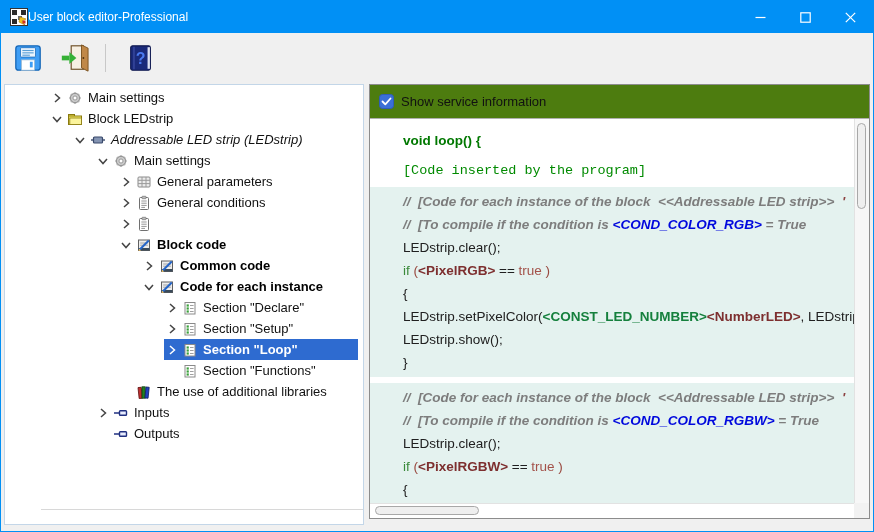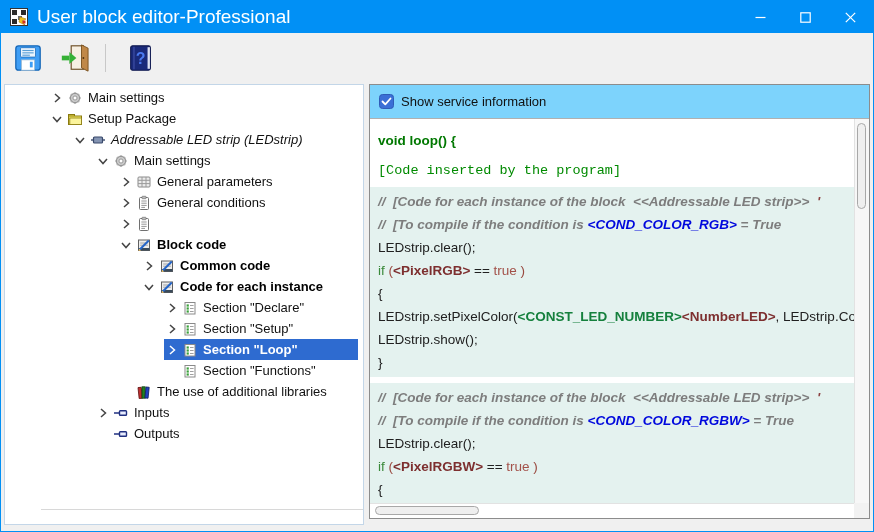--- a/index.html
+++ b/index.html
@@ -2,21 +2,21 @@
 <html><head>
 <meta charset="utf-8">
 <style>
   * { margin:0; padding:0; box-sizing:border-box; }
   html,body { width:874px; height:532px; font-family:"Liberation Sans", sans-serif; background:#d0d0d0; }
   #window { width:874px; height:532px; border:1px solid #0190f5; background:#f0f0f0; display:flex; flex-direction:column; overflow:hidden; }
 
   
   #titlebar { height:32px; background:#0190f5; display:flex; align-items:center; flex:0 0 32px; }
   #app-icon { width:18px; height:18px; margin-left:9px; flex:0 0 18px; }
-  #title-text { color:#ffffff; font-size:19px; margin-left:9px; flex:1; white-space:nowrap; }
+  #title-text { color:#ffffff; font-size:12px; flex:1; white-space:nowrap; }
   .winbtn { width:45px; height:32px; display:flex; align-items:center; justify-content:center; }
 
   
   #toolbar { height:49px; background:#f0f0f0; display:flex; align-items:center; flex:0 0 49px; }
   .toolbtn { width:38px; height:38px; display:flex; align-items:center; justify-content:center; margin-left:8px; }
   .toolsep { width:1px; height:28px; background:#c8c8c8; margin:0 8px 0 12px; }
 
   
   #content { flex:1; display:flex; background:#f0f0f0; overflow:hidden; }
   #left-panel { width:360px; margin:2px 0 6px 3px; background:#ffffff; border:1px solid #c3d6e8; display:flex; flex-direction:column; overflow:hidden;padding-left:36px; }
@@ -26,31 +26,31 @@
   .trow { height:21px; display:flex; align-items:center; white-space:nowrap; }
   .tinner { display:flex; align-items:center; flex:1; height:21px; margin-right:5px; }
   .trow.sel .tinner { background:#2e6bd0; }
   .exp { width:16px; height:16px; flex:0 0 16px; display:flex; align-items:center; justify-content:center; }
   .ticon { width:16px; height:16px; flex:0 0 16px; margin-left:2px; display:flex; align-items:center; justify-content:center; }
   .tlabel { margin-left:5px; font-size:13px; color:#111111; padding-right:8px; }
   .tlabel.b { font-weight:bold; color:#000000; }
   .trow.sel .tlabel { color:#ffffff; font-weight:bold; }
 
   #right-panel { flex:1; margin:2px 3px 12px 5px; background:#ffffff; border:1px solid #8c8c8c; display:flex; flex-direction:column; overflow:hidden; }
-  #service-row { height:33px; flex:0 0 33px; background:#7dd3fc; display:flex; align-items:center; padding-left:9px; }
+  #service-row { height:33px; flex:0 0 33px; background:#4d7c0f; display:flex; align-items:center; padding-left:9px; }
   #service-checkbox { width:15px; height:15px; flex:0 0 15px; }
   #service-label { font-size:13px; color:#111111; margin-left:7px; }
 
   
   #code-box { flex:1; border-top:1px solid #b0b0b0; position:relative; background:#ffffff; overflow:hidden; }
   #code-content { position:absolute; left:0; top:0; right:15px; bottom:15px; overflow:hidden; padding-top:10px; font-size:13.5px; white-space:pre; }
   .cblock { padding:0 0 0 8px; }
   .cblock.tinted { background:#e4f2ef; padding-top:3px; padding-bottom:3px; }
   .cblock + .cblock { margin-top:6px; }
-  .cline { height:23px; line-height:23px; }
+  .cline { height:23px; line-height:23px;margin-left:25px; }
 
   .c-fn  { color:#007800; font-weight:bold; }
   .c-ins { color:#008a00;font-family:Liberation Mono, monospace; }
   .c-cm  { color:#7d7d7d; font-weight:bold; font-style:italic; }
   .c-cmv { color:#0008dd; font-weight:bold; font-style:italic; }
   .c-q   { color:#8b4040; font-weight:bold; font-style:italic; }
   .c-tx  { color:#202020; }
   .c-kw  { color:#3a8a3a; }
   .c-pn  { color:#99493f; }
   .c-lit { color:#a3524a; }
@@ -159,21 +159,21 @@
                   <polyline points="3,5 7,9.5 11,5" fill="none" stroke="#444444" stroke-width="1.5"></polyline>
                 </svg>
               </span>
               <span class="ticon">
                 <svg width="16" height="16" viewBox="0 0 16 16">
                   <rect x="1.5" y="3.5" width="6" height="4" fill="#efe04a" stroke="#8a7a10" stroke-width="1"></rect>
                   <rect x="1.5" y="5" width="13" height="8.5" fill="#f7ec66" stroke="#8a7a10" stroke-width="1"></rect>
                   <rect x="2.8" y="7" width="11.7" height="6.5" fill="#fbf49c" stroke="#8a7a10" stroke-width="0.8"></rect>
                 </svg>
               </span>
-              <span class="tlabel">Setup Package</span>
+              <span class="tlabel">Block LEDstrip</span>
             </div>
           </div>
           <div class="trow" style="padding-left: 31px; font-style: italic;">
             <div class="tinner">
               <span class="exp">
                 <svg width="14" height="14" viewBox="0 0 14 14">
                   <polyline points="3,5 7,9.5 11,5" fill="none" stroke="#444444" stroke-width="1.5"></polyline>
                 </svg>
               </span>
               <span class="ticon">

